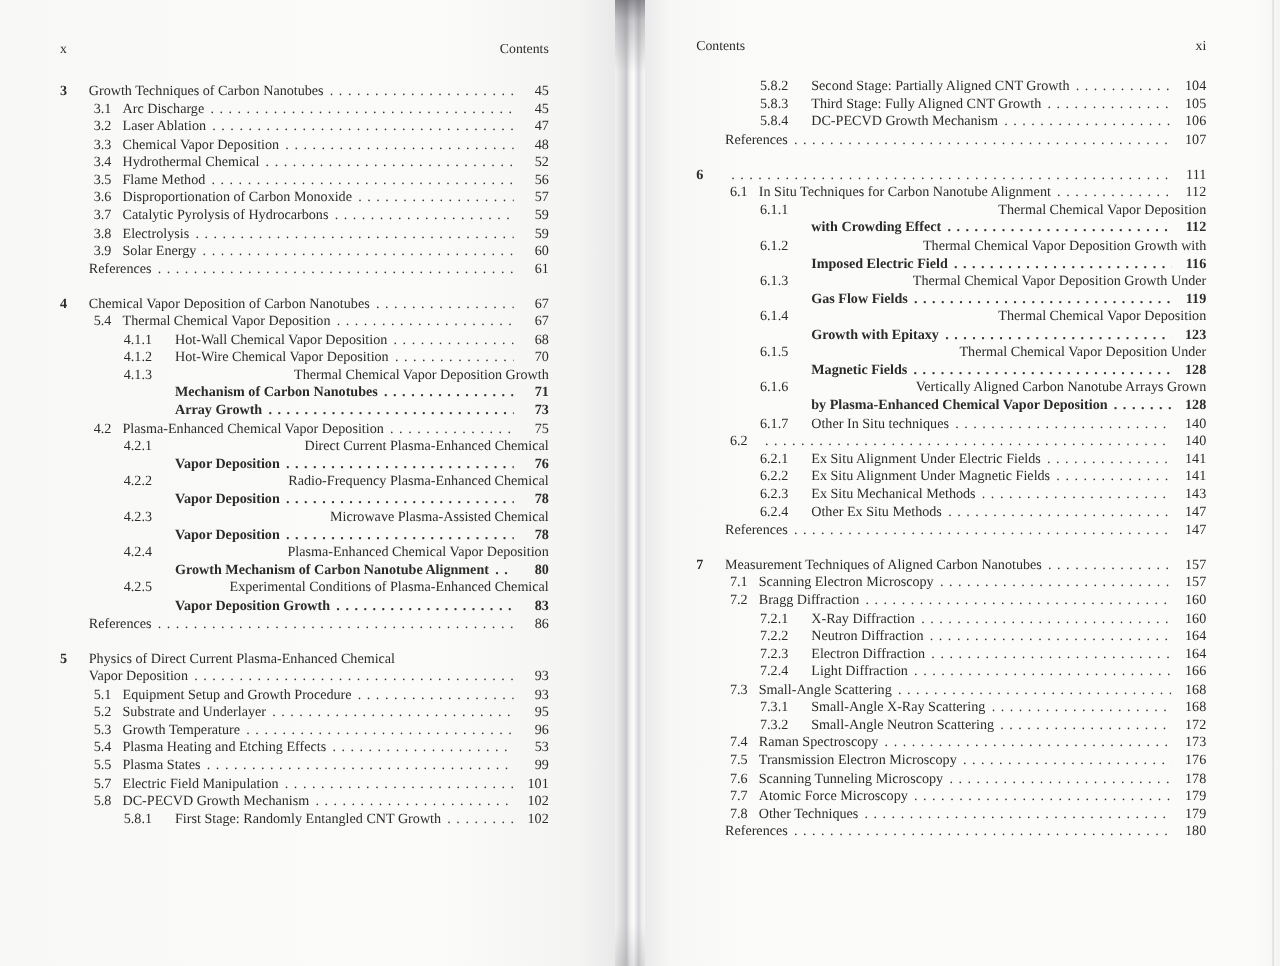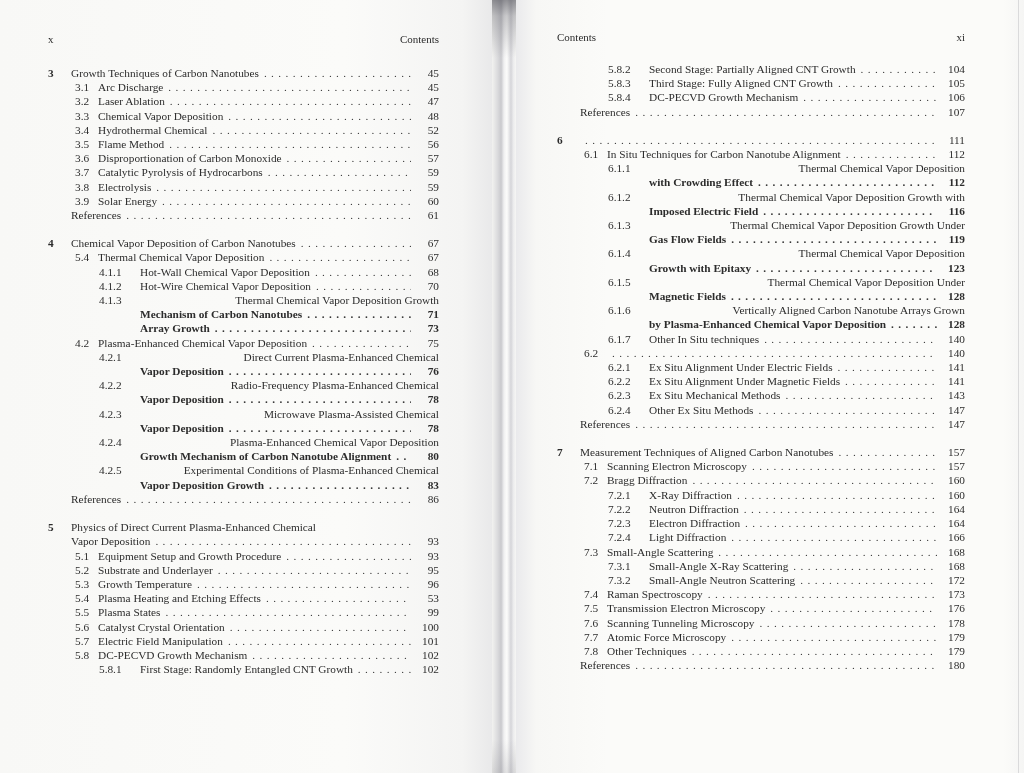--- a/index.html
+++ b/index.html
@@ -361,28 +361,20 @@
           <div class="toc-entry lvl1">
             <div class="toc-line">
               <span class="num">5.5</span>
               <span class="txt">Plasma States</span>
               <span class="dots"></span>
               <span class="pg">99</span>
             </div>
           </div>
           <div class="toc-entry lvl1">
             <div class="toc-line">
-              <span class="num">5.6</span>
-              <span class="txt">Catalyst Crystal Orientation</span>
-              <span class="dots"></span>
-              <span class="pg">100</span>
-            </div>
-          </div>
-          <div class="toc-entry lvl1">
-            <div class="toc-line">
               <span class="num">5.7</span>
               <span class="txt">Electric Field Manipulation</span>
               <span class="dots"></span>
               <span class="pg">101</span>
             </div>
           </div>
           <div class="toc-entry lvl1">
             <div class="toc-line">
               <span class="num">5.8</span>
               <span class="txt">DC-PECVD Growth Mechanism</span>

